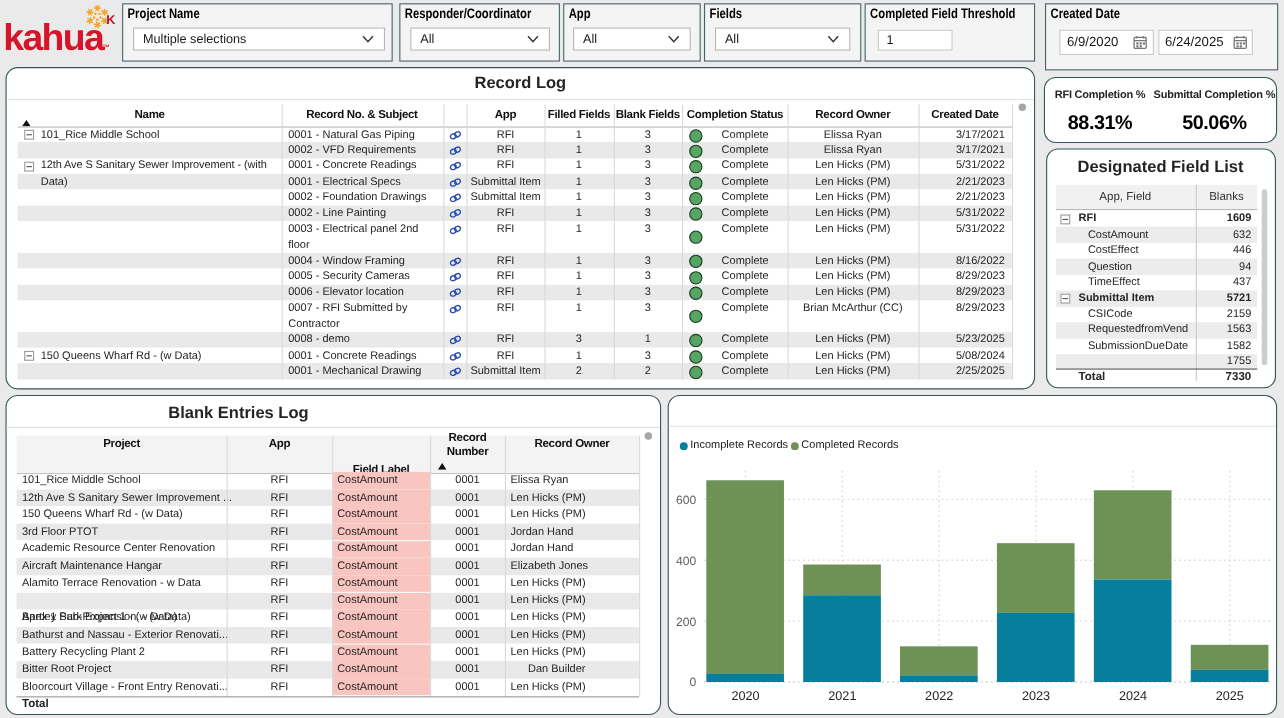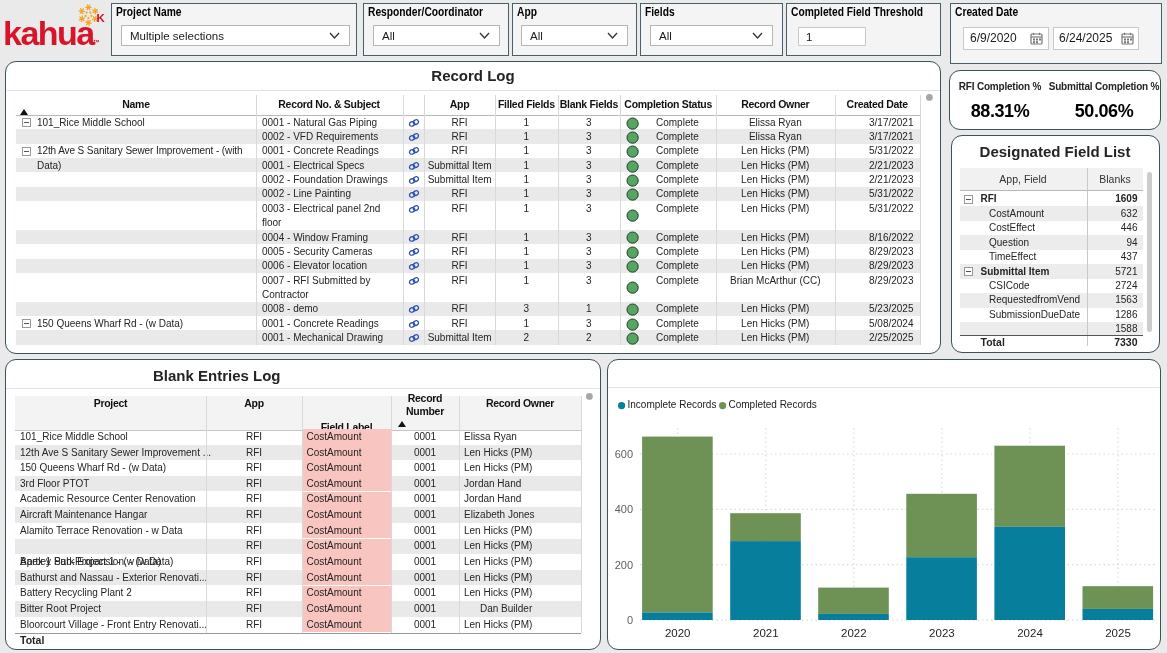--- a/index.html
+++ b/index.html
@@ -384,33 +384,33 @@
 <div style="position:absolute;right:5.5px;top:14.7px;font-size:10px;font-weight:400;color:#252423;line-height:14px;">632</div>
 <div style="position:absolute;left:29.5px;top:29.1px;font-size:10px;font-weight:400;color:#252423;line-height:14px;white-space:nowrap;">CostEffect</div>
 <div style="position:absolute;right:5.5px;top:29.1px;font-size:10px;font-weight:400;color:#252423;line-height:14px;">446</div>
 <div style="position:absolute;left:0;top:43.3px;width:183.5px;height:14.45px;background:#ececec;"></div>
 <div style="position:absolute;left:29.5px;top:43.6px;font-size:10px;font-weight:400;color:#252423;line-height:14px;white-space:nowrap;">Question</div>
 <div style="position:absolute;right:5.5px;top:43.6px;font-size:10px;font-weight:400;color:#252423;line-height:14px;">94</div>
 <div style="position:absolute;left:29.5px;top:58.0px;font-size:10px;font-weight:400;color:#252423;line-height:14px;white-space:nowrap;">TimeEffect</div>
 <div style="position:absolute;right:5.5px;top:58.0px;font-size:10px;font-weight:400;color:#252423;line-height:14px;">437</div>
 <div style="position:absolute;left:0;top:72.2px;width:183.5px;height:14.45px;background:#ececec;"></div>
 <div style="position:absolute;left:21px;top:72.5px;font-size:10px;font-weight:700;color:#252423;line-height:14px;white-space:nowrap;">Submittal Item</div>
-<div style="position:absolute;right:5.5px;top:72.5px;font-size:10px;font-weight:400;color:#252423;line-height:14px;">5721</div>
+<div style="position:absolute;right:5.5px;top:72.5px;font-size:10px;font-weight:700;color:#252423;line-height:14px;">5721</div>
 <div style="position:absolute;left:4px;top:75.0px;width:9px;height:9px;border:1px solid #999;background:#fff;box-sizing:border-box;"></div>
       <div style="position:absolute;left:6px;top:79.0px;width:5px;height:1px;background:#555;"></div>
 <div style="position:absolute;left:29.5px;top:86.9px;font-size:10px;font-weight:400;color:#252423;line-height:14px;white-space:nowrap;">CSICode</div>
-<div style="position:absolute;right:5.5px;top:86.9px;font-size:10px;font-weight:400;color:#252423;line-height:14px;">2724</div>
+<div style="position:absolute;right:5.5px;top:86.9px;font-size:10px;font-weight:400;color:#252423;line-height:14px;">2159</div>
 <div style="position:absolute;left:0;top:101.1px;width:183.5px;height:14.45px;background:#ececec;"></div>
 <div style="position:absolute;left:29.5px;top:101.4px;font-size:10px;font-weight:400;color:#252423;line-height:14px;white-space:nowrap;">RequestedfromVend</div>
 <div style="position:absolute;right:5.5px;top:101.4px;font-size:10px;font-weight:400;color:#252423;line-height:14px;">1563</div>
 <div style="position:absolute;left:29.5px;top:115.8px;font-size:10px;font-weight:400;color:#252423;line-height:14px;white-space:nowrap;">SubmissionDueDate</div>
-<div style="position:absolute;right:5.5px;top:115.8px;font-size:10px;font-weight:400;color:#252423;line-height:14px;">1286</div>
+<div style="position:absolute;right:5.5px;top:115.8px;font-size:10px;font-weight:400;color:#252423;line-height:14px;">1582</div>
 <div style="position:absolute;left:0;top:130.0px;width:183.5px;height:14.45px;background:#ececec;"></div>
 <div style="position:absolute;left:29.5px;top:146px;font-size:10px;font-weight:700;color:#252423;line-height:14px;white-space:nowrap;">Type</div>
-<div style="position:absolute;right:5.5px;top:130.3px;font-size:10px;font-weight:400;color:#252423;line-height:14px;">1588</div>
+<div style="position:absolute;right:5.5px;top:130.3px;font-size:10px;font-weight:400;color:#252423;line-height:14px;">1755</div>
 </div>
 <div style="position:absolute;left:1087.0px;top:167.5px;width:1px;height:178.0px;background:#c9c9c9;"></div>
 <div style="position:absolute;left:959.5px;top:334.6px;width:183.5px;height:1px;background:#555;"></div>
 <div style="position:absolute;top:334.5px;font-size:10.5px;font-weight:700;color:#252423;line-height:14px;white-space:nowrap;left:980.5px;">Total</div>
 <div style="position:absolute;top:334.5px;font-size:10.5px;font-weight:700;color:#252423;line-height:14px;white-space:nowrap;right:29.5px;">7330</div>
 <div style="position:absolute;left:1146.5px;top:172px;width:5.5px;height:160px;background:#cdcdcd;border-radius:3px;"></div>
 <div style="position:absolute;left:4.5px;top:359.0px;width:594.0px;height:288.5px;background:#fff;border:1.5px solid #37535c;border-radius:11px;"></div>
 <div style="position:absolute;top:369.0px;font-size:15px;font-weight:700;color:#252423;line-height:14px;white-space:nowrap;left:153.0px;width:300px;text-align:left;">Blank Entries Log</div>
 <div style="position:absolute;left:6.0px;top:388.3px;width:594.0px;height:1px;background:#e1e1e1;"></div>
 <div style="position:absolute;left:15.0px;top:396.0px;width:566.0px;height:34.0px;background:#f3f3f3;"></div>

